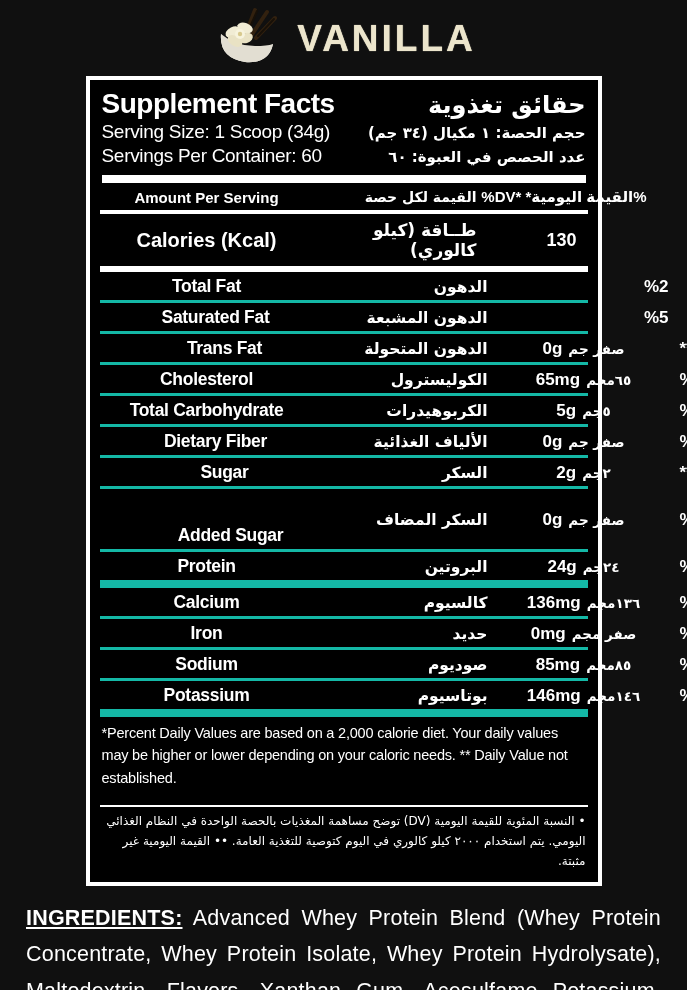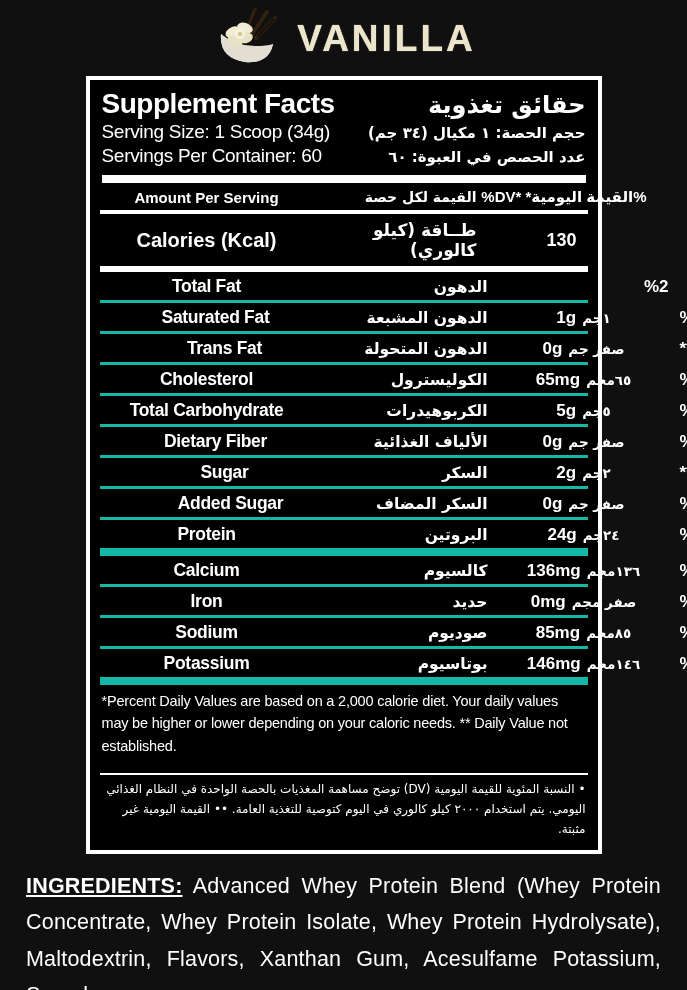--- a/index.html
+++ b/index.html
@@ -85,21 +85,21 @@
 
   .nrow { padding: 4px 2px 3px; border-bottom: 3px solid #14b8a6; gap: 11px; }
   .nrow.sep-thick { border-bottom-width: 8px; }
   .nrow .c-en { font-size: 17.5px; font-weight: 700; letter-spacing: -0.3px; }
   .nrow .c-ar { font-size: 15.5px; font-weight: 700; }
   .nrow .amt-en { font-size: 17px; font-weight: 700; }
   .nrow .amt-ar { font-size: 13.5px; font-weight: 700; margin-left: 6px; direction: rtl; unicode-bidi: embed; }
   .nrow .c-dv { font-size: 17px; font-weight: 700; }
   .nrow.indent-1 .c-en { padding-left: 18px; }
   .nrow.indent-2 .c-en { padding-left: 36px; }
-  .nrow.indent-3 .c-en { padding-left: 48px; }
+  .nrow.indent-3 .c-en { padding-left: 48px; margin-top: 32px; }
 
   .footnote-en {
     font-size: 14.5px;
     line-height: 1.55;
     padding: 5px 2px 16px;
     border-bottom: 2px solid #fff;
     letter-spacing: -0.2px;
   }
   .footnote-ar {
     direction: rtl;
@@ -186,21 +186,20 @@
 
   <div>
       <div class="t-grid nrow sep-thin indent-0">
         <div class="c-en">Total Fat</div>
         <div class="c-ar ar">الدهون</div>
         <div class="c-dv">%2</div>
       </div>
       <div class="t-grid nrow sep-thin indent-1">
         <div class="c-en">Saturated Fat</div>
         <div class="c-ar ar">الدهون المشبعة</div>
-        <div class="c-amt"><span class="amt-en">1g</span><span class="amt-ar ar">١جم</span></div>
         <div class="c-dv">%5</div>
       </div>
       <div class="t-grid nrow sep-thin indent-2">
         <div class="c-en">Trans Fat</div>
         <div class="c-ar ar">الدهون المتحولة</div>
         <div class="c-amt"><span class="amt-en">0g</span><span class="amt-ar ar">صفر جم</span></div>
         <div class="c-dv">**</div>
       </div>
       <div class="t-grid nrow sep-thin indent-0">
         <div class="c-en">Cholesterol</div>

